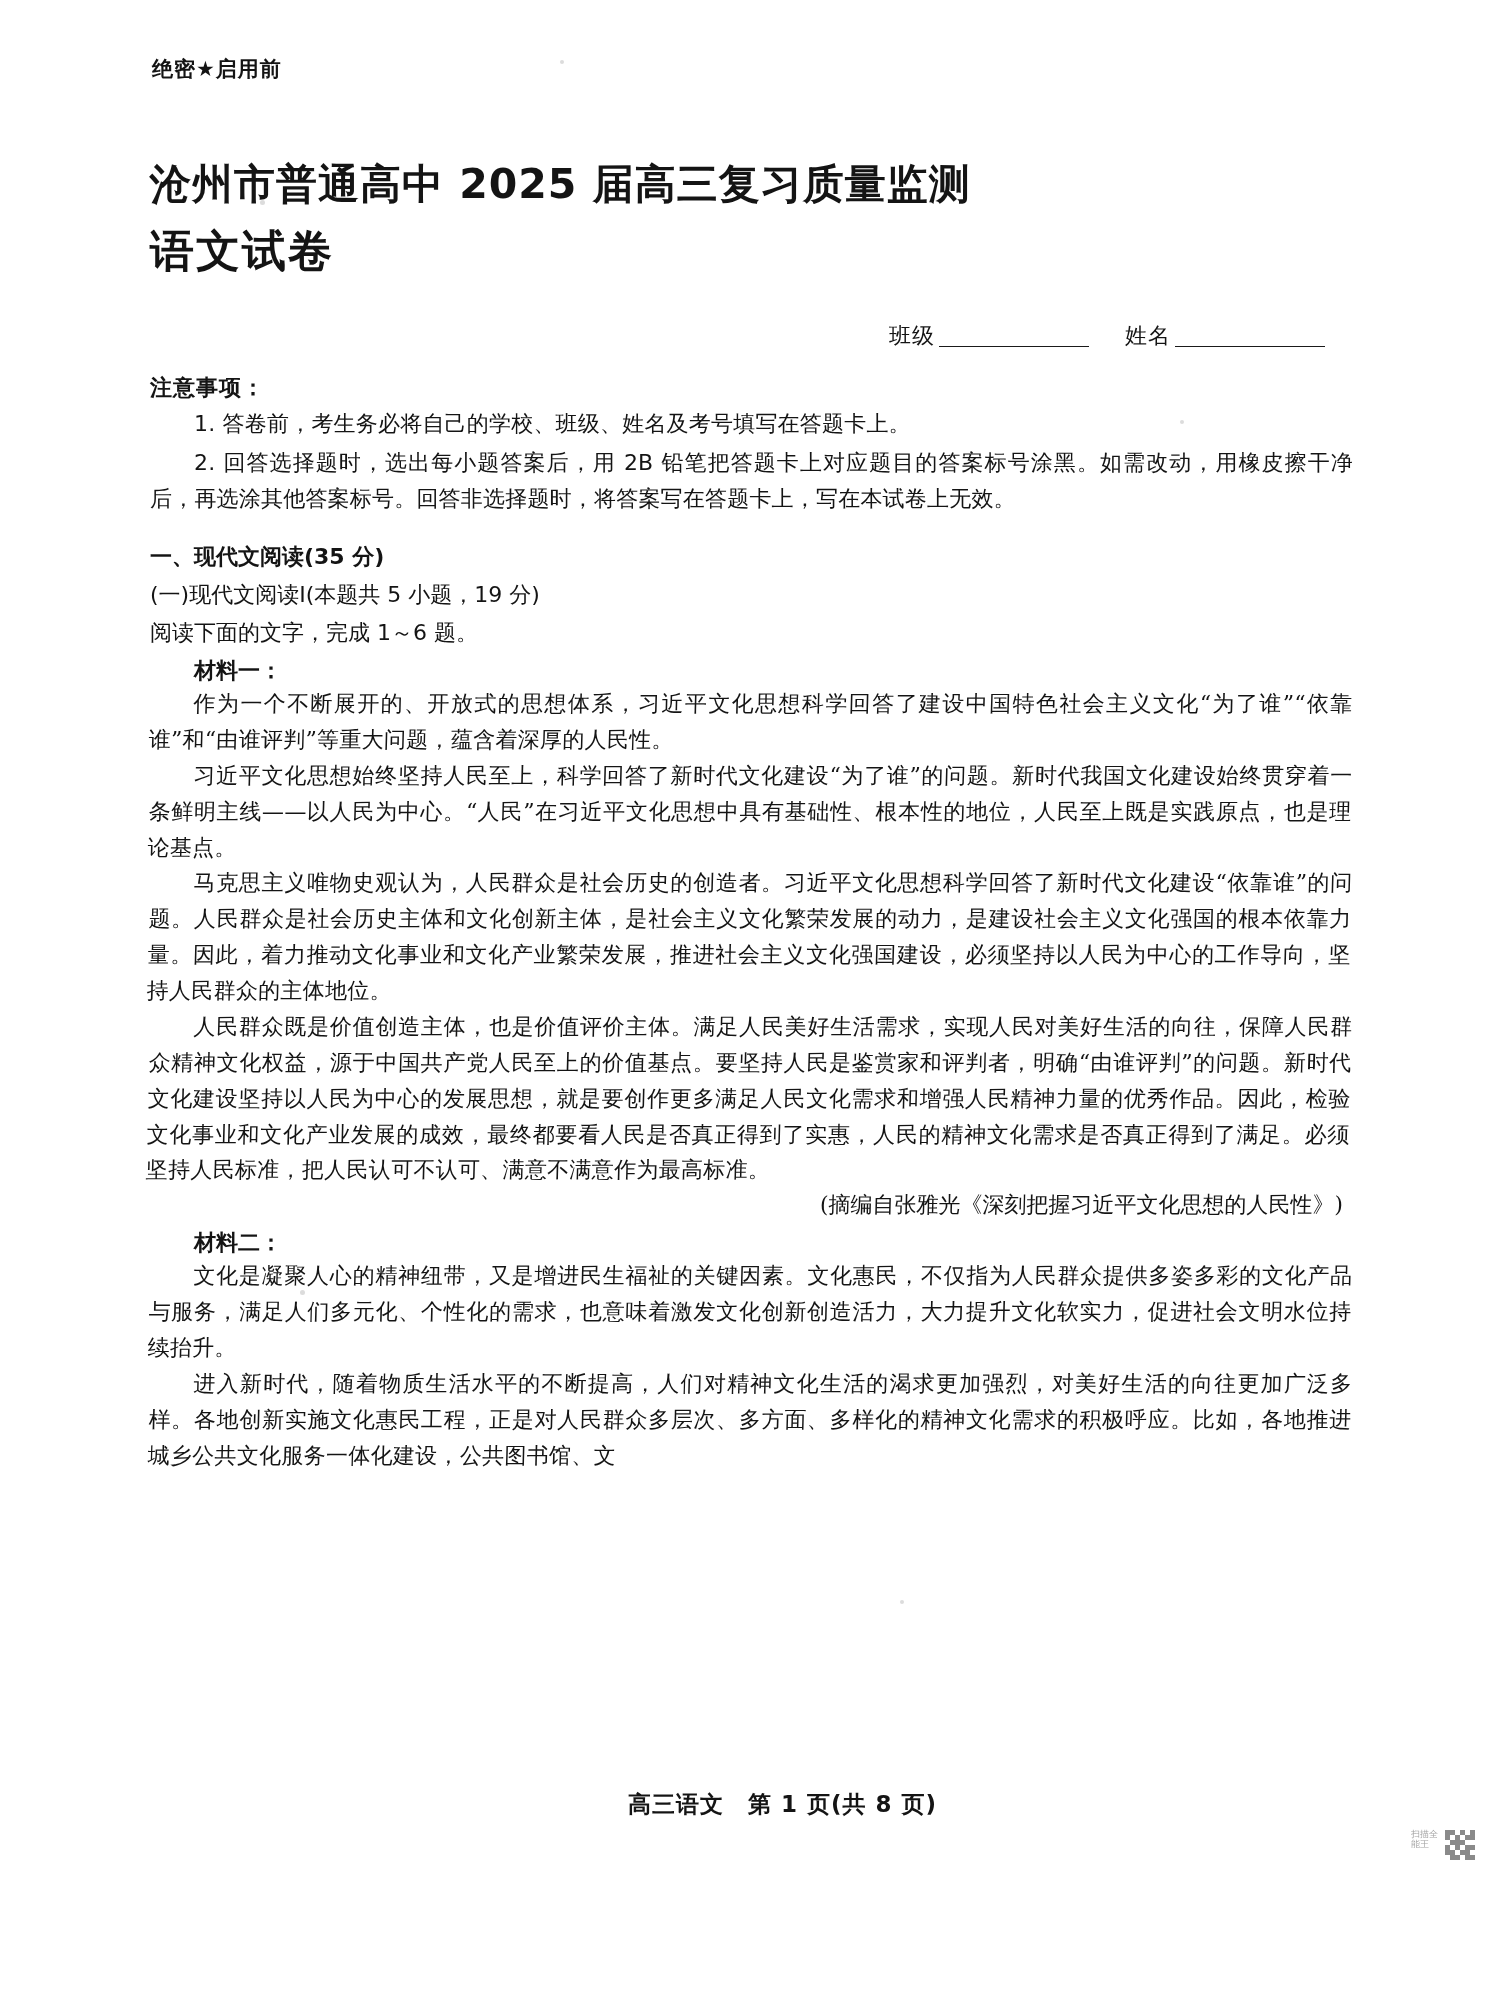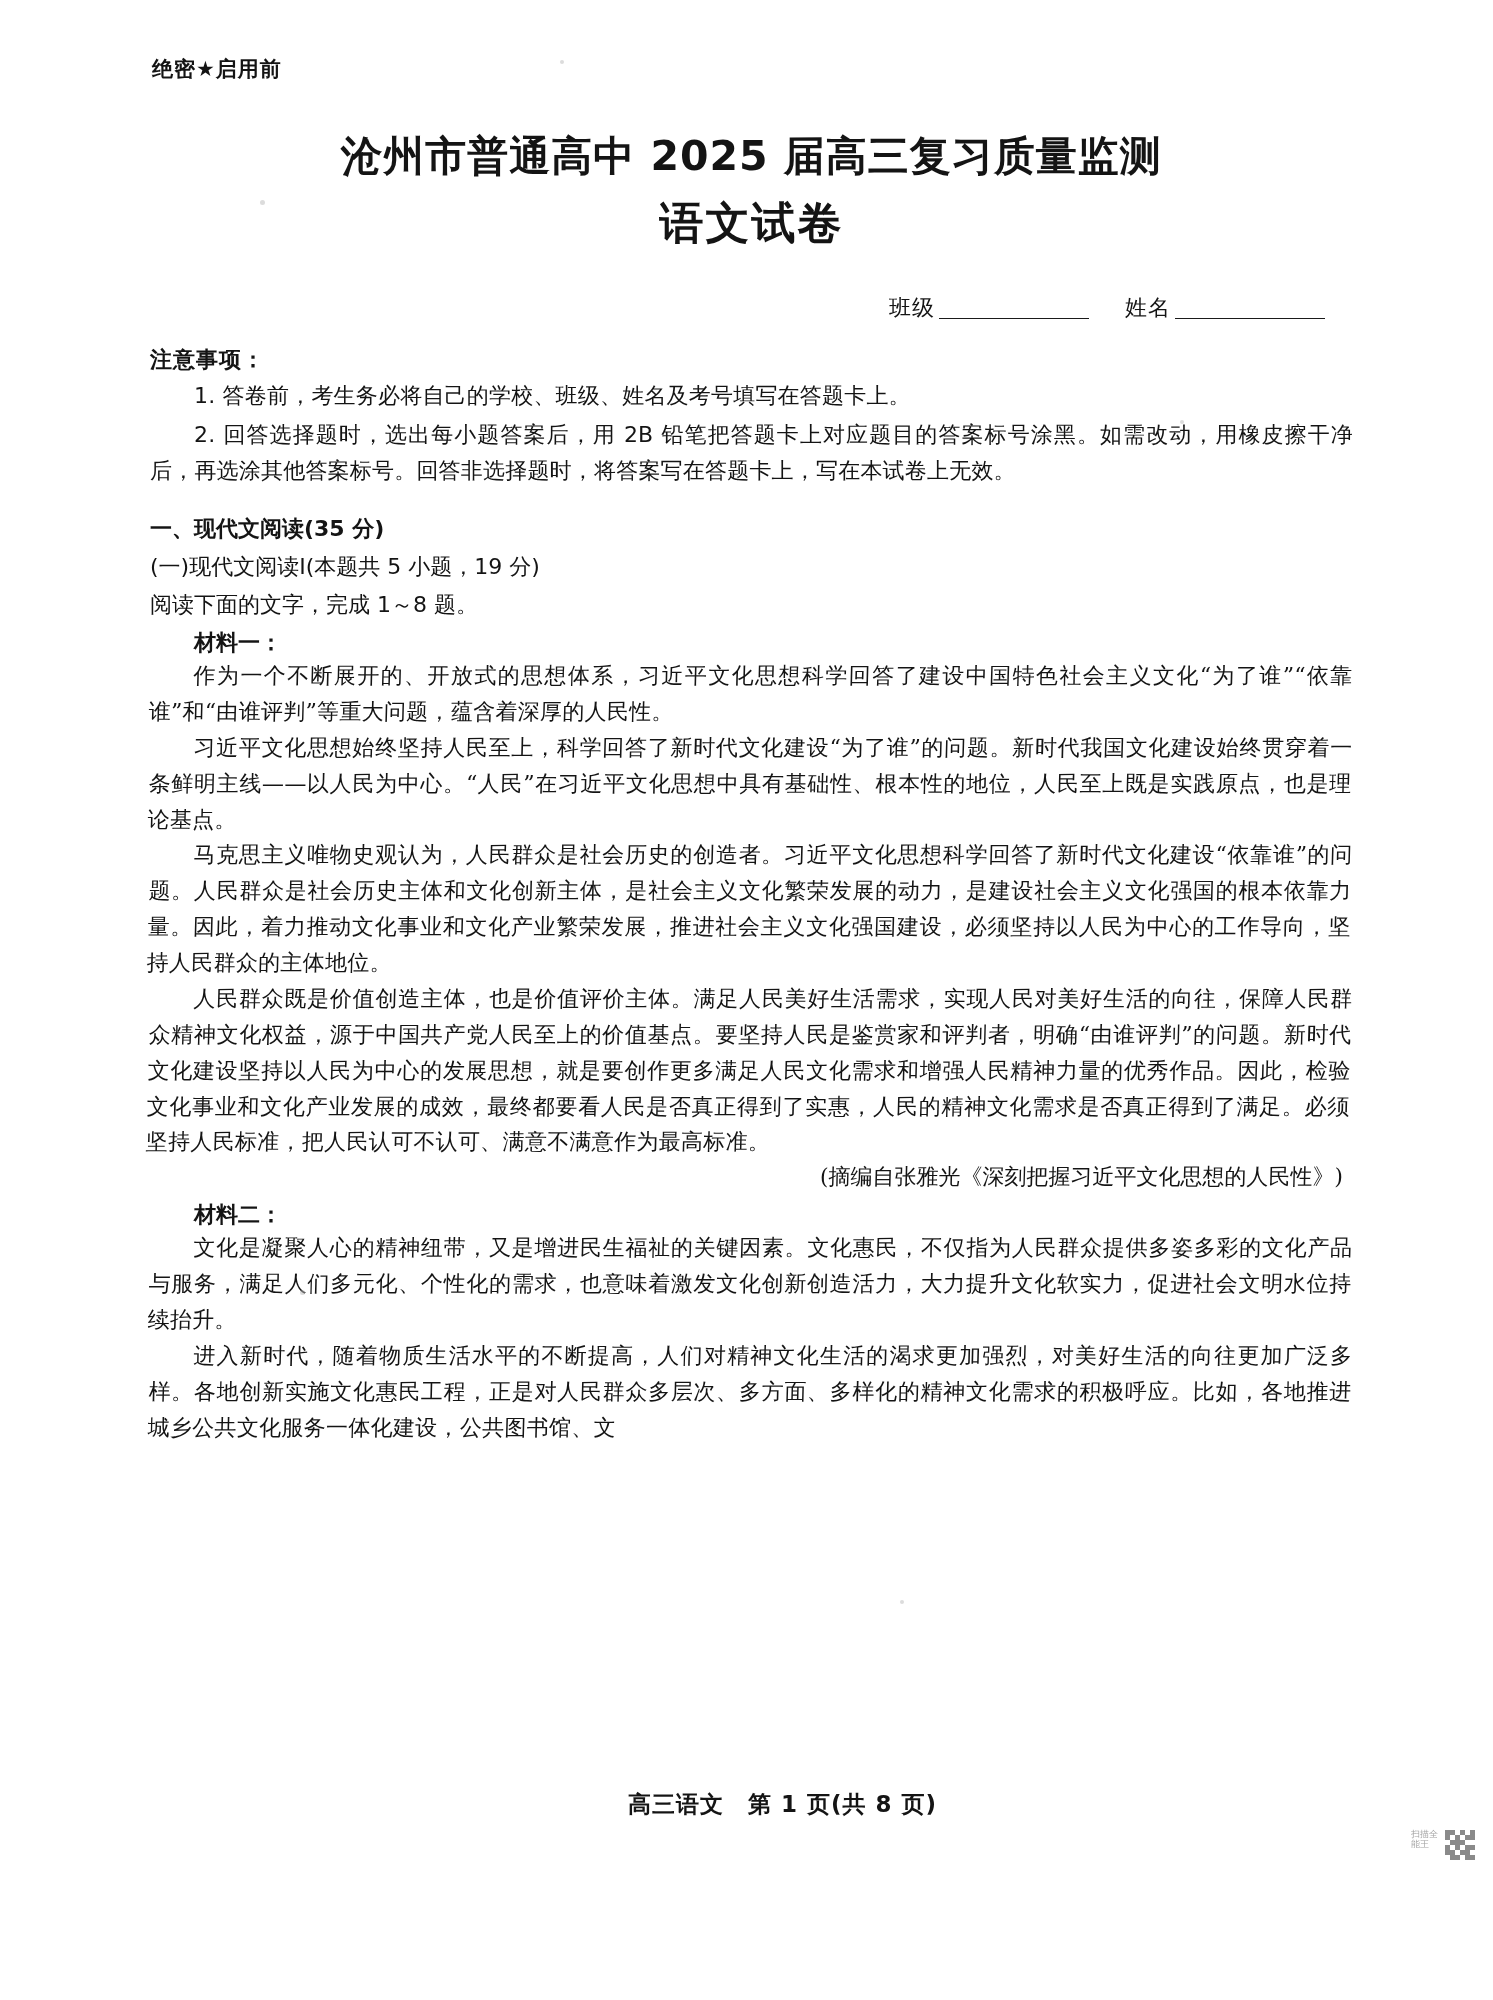--- a/index.html
+++ b/index.html
@@ -24,22 +24,22 @@
     padding: 55px 140px 0 150px;
   }
   .secret {
     font-size: 21px;
     font-family: "DejaVu Sans", "Liberation Sans", sans-serif;
     letter-spacing: 1px;
     margin: 0 0 0 2px;
     font-weight: 600;
   }
   .title-block {
-    text-align: center;
-    margin-top: 48px;
+    text-align: left;
+    margin-top: 76px;
   }
   .title-main {
     font-size: 41px;
     font-weight: 700;
     font-family: "DejaVu Sans", "Liberation Sans", sans-serif;
     letter-spacing: 1px;
     line-height: 1.25;
     white-space: nowrap;
   }
   .title-sub {
@@ -177,21 +177,21 @@
   <div class="idline">
     <span class="fieldlabel">班级</span><span class="blank"></span><span class="fieldlabel">姓名</span><span class="blank last"></span>
   </div>
 
   <div class="notice-head">注意事项：</div>
   <p class="body indent2">1. 答卷前，考生务必将自己的学校、班级、姓名及考号填写在答题卡上。</p>
   <p class="body indent2">2. 回答选择题时，选出每小题答案后，用 2B 铅笔把答题卡上对应题目的答案标号涂黑。如需改动，用橡皮擦干净后，再选涂其他答案标号。回答非选择题时，将答案写在答题卡上，写在本试卷上无效。</p>
 
   <div class="section-head">一、现代文阅读(35 分)</div>
   <div class="sub-head">(一)现代文阅读Ⅰ(本题共 5 小题，19 分)</div>
-  <div class="sub-head">阅读下面的文字，完成 1～8 题。</div>
+  <div class="sub-head">阅读下面的文字，完成 1～6 题。</div>
 
   <div class="material-label">材料一：</div>
   <p class="passage">作为一个不断展开的、开放式的思想体系，习近平文化思想科学回答了建设中国特色社会主义文化“为了谁”“依靠谁”和“由谁评判”等重大问题，蕴含着深厚的人民性。</p>
   <p class="passage">习近平文化思想始终坚持人民至上，科学回答了新时代文化建设“为了谁”的问题。新时代我国文化建设始终贯穿着一条鲜明主线——以人民为中心。“人民”在习近平文化思想中具有基础性、根本性的地位，人民至上既是实践原点，也是理论基点。</p>
   <p class="passage">马克思主义唯物史观认为，人民群众是社会历史的创造者。习近平文化思想科学回答了新时代文化建设“依靠谁”的问题。人民群众是社会历史主体和文化创新主体，是社会主义文化繁荣发展的动力，是建设社会主义文化强国的根本依靠力量。因此，着力推动文化事业和文化产业繁荣发展，推进社会主义文化强国建设，必须坚持以人民为中心的工作导向，坚持人民群众的主体地位。</p>
   <p class="passage">人民群众既是价值创造主体，也是价值评价主体。满足人民美好生活需求，实现人民对美好生活的向往，保障人民群众精神文化权益，源于中国共产党人民至上的价值基点。要坚持人民是鉴赏家和评判者，明确“由谁评判”的问题。新时代文化建设坚持以人民为中心的发展思想，就是要创作更多满足人民文化需求和增强人民精神力量的优秀作品。因此，检验文化事业和文化产业发展的成效，最终都要看人民是否真正得到了实惠，人民的精神文化需求是否真正得到了满足。必须坚持人民标准，把人民认可不认可、满意不满意作为最高标准。</p>
   <p class="source">(摘编自张雅光《深刻把握习近平文化思想的人民性》)</p>
 
   <div class="material-label">材料二：</div>
   <p class="passage">文化是凝聚人心的精神纽带，又是增进民生福祉的关键因素。文化惠民，不仅指为人民群众提供多姿多彩的文化产品与服务，满足人们多元化、个性化的需求，也意味着激发文化创新创造活力，大力提升文化软实力，促进社会文明水位持续抬升。</p>

